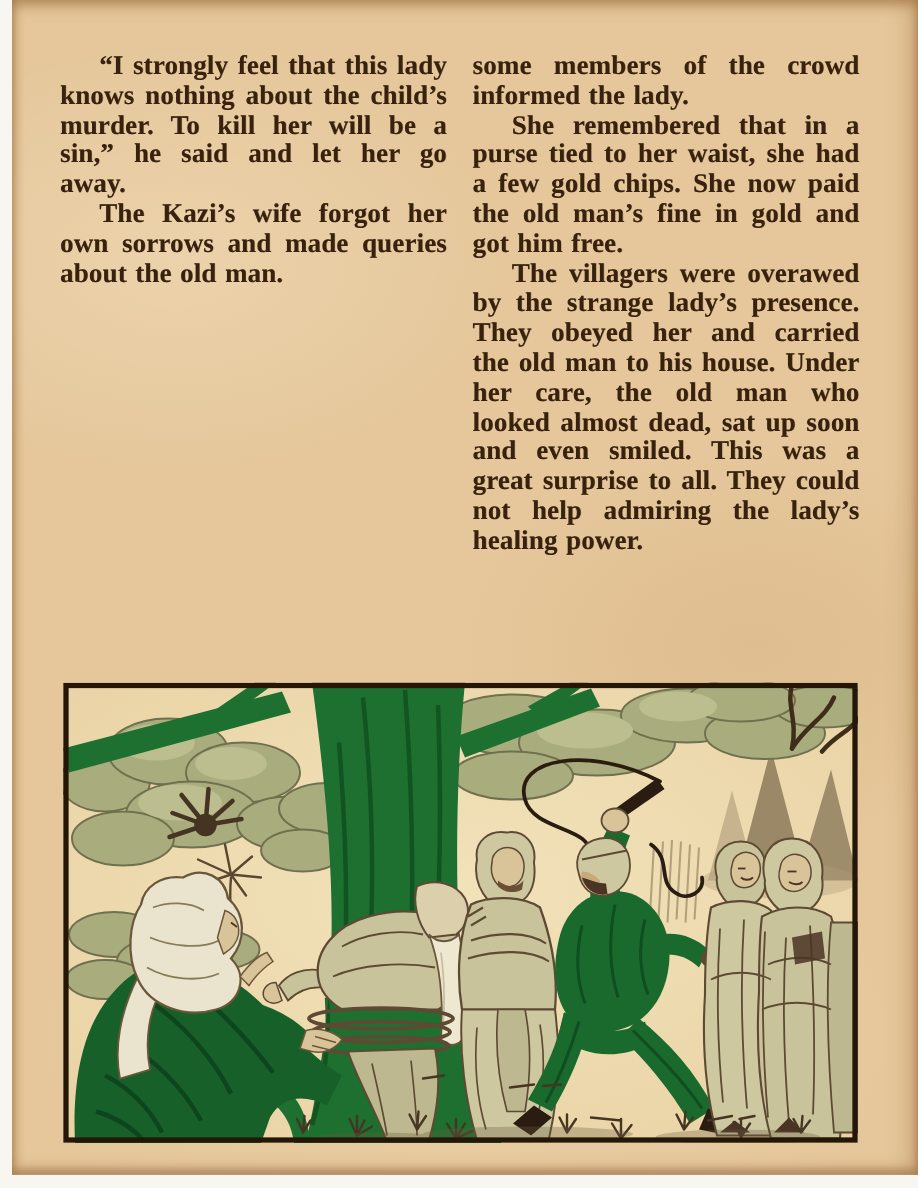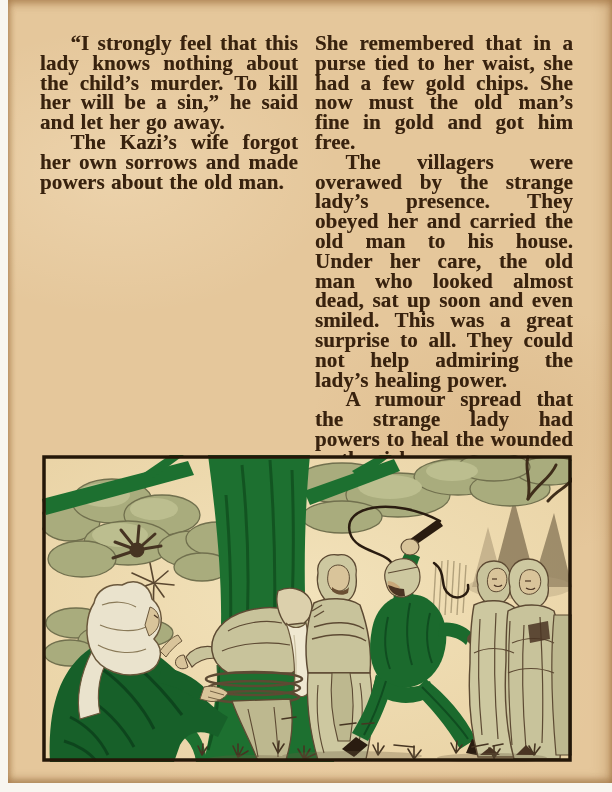--- a/index.html
+++ b/index.html
@@ -12,44 +12,44 @@
       radial-gradient(ellipse 420px 260px at 50% 88%, rgba(255,236,200,.18), transparent 70%),
       #e5c79b;
     box-shadow:
       inset 0 4px 7px rgba(140,90,40,.40),
       inset -7px 0 14px rgba(150,100,50,.28),
       inset 3px 0 6px rgba(170,120,65,.18),
       inset 0 -4px 6px rgba(120,78,38,.38);
   }
   .col{
     position:absolute;top:34px;width:258px;
-    color:#38220e;font-size:21px;font-weight:700;line-height:19.8px;
+    color:#38220e;font-size:18px;font-weight:700;line-height:19.8px;
     text-align:justify;letter-spacing:.1px;word-spacing:1px;
     text-shadow:.3px .3px 0 rgba(56,34,14,.45);
   }
   .col p{margin:0;text-indent:1.45em;}
   .col-left{left:32px;}
   .col-right{left:307px;}
   .col-right p:first-child{text-indent:0;}
   .illustration{position:absolute;left:34px;top:455px;width:530px;height:307px;}
   .illustration svg{display:block;width:100%;height:100%;}
 </style>
 </head>
 <body>
 
 <div class="page">
 
   <div class="col col-left">
       <p>“I strongly feel that this lady knows nothing about the child’s murder.  To kill her will be a sin,” he said and let her go away.</p>
-      <p>The Kazi’s wife forgot her own sorrows and made powers about the old man.</p>
+      <p>The Kazi’s wife forgot her own sorrows and made queries about the old man.</p>
     </div>
   <div class="col col-right">
-      <p>She remembered that in a purse tied to her waist, she had a few gold chips.  She now must the old man’s fine in gold and got him free.</p>
+      <p>some members of the crowd informed the lady.</p>
+      <p>She remembered that in a purse tied to her waist, she had a few gold chips.  She now paid the old man’s fine in gold and got him free.</p>
       <p>The villagers were overawed by the strange lady’s presence. They obeyed her and carried the old man to his house. Under her care, the old man who looked almost dead, sat up soon and even smiled.  This was a great surprise to all. They could not help admiring the lady’s healing power.</p>
-      <p>A rumour spread that the strange lady had powers to heal the wounded or the sick.</p>
     </div>
 
   <div class="illustration">
     <svg viewBox="0 0 530 307" xmlns="http://www.w3.org/2000/svg">
       <defs>
         <radialGradient id="bgGrad" cx="50%" cy="45%" r="75%">
           <stop offset="0%" stop-color="#f2e2ba"></stop>
           <stop offset="100%" stop-color="#e9d2a4"></stop>
         </radialGradient>
       </defs>

